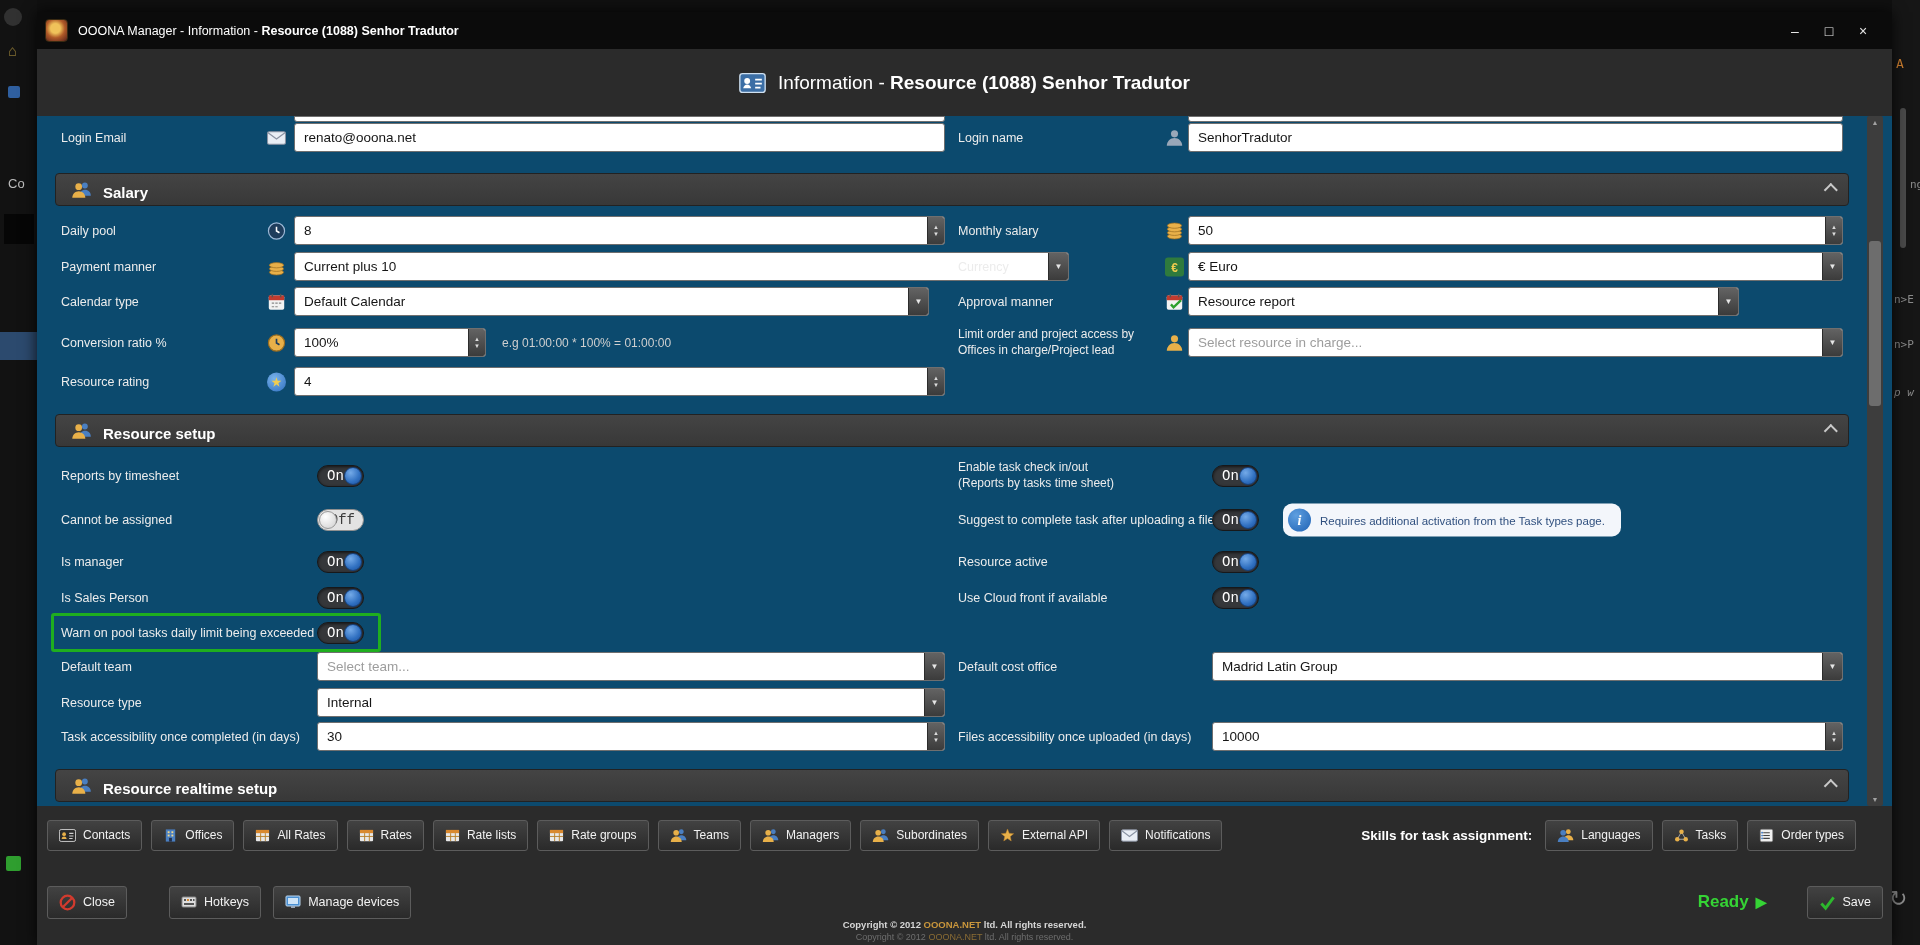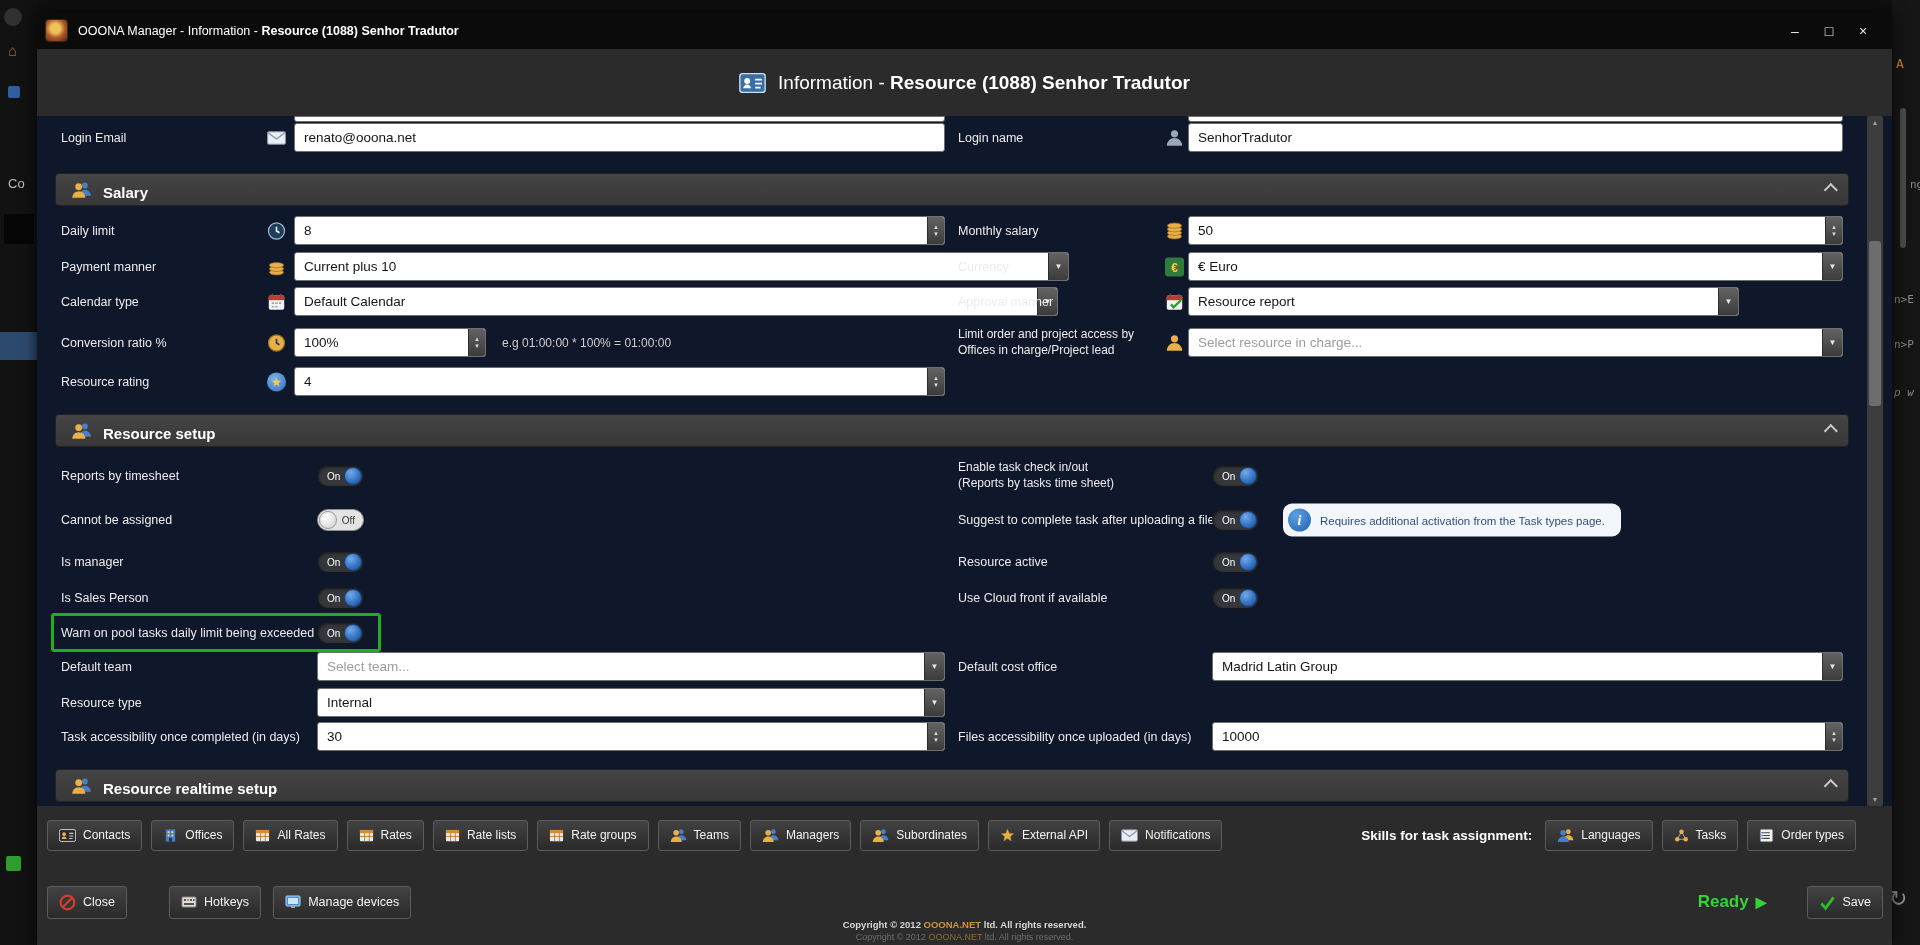--- a/index.html
+++ b/index.html
@@ -20,42 +20,42 @@
   .wtitle { margin-left:10px; color:#fff; font-size:12.5px; white-space:nowrap; }
   .wtitle b { font-weight:bold; }
   .wcontrols { margin-left:auto; display:flex; }
   .wc { width:34px; height:26px; display:flex; align-items:center; justify-content:center; color:#e6e6e6; font-size:14px; cursor:pointer; }
 
   .pagehead { position:absolute; top:37px; left:0; right:0; height:67px; display:flex; align-items:center; justify-content:center; gap:12px; }
   .phtitle { color:#fff; font-size:19px; }
   .phtitle b { font-weight:bold; }
 
   
-  .form { position:absolute; top:104px; left:0; right:0; height:690px; background:#0f172a; overflow:hidden; }
+  .form { position:absolute; top:104px; left:0; right:0; height:690px; background:#0c4a6e; overflow:hidden; }
 
   .sect { position:absolute; left:18px; width:1794px; height:33px; background:linear-gradient(#444444,#383838); border:1px solid #222; border-radius:4px; display:flex; align-items:center; gap:11px; padding:0 15px; }
   .sect-title { font-weight:bold; font-size:15px; color:#fff;margin-top:6px; }
   .chev-up { margin-left:auto; width:10px; height:10px; border-top:2px solid #c9c9c9; border-right:2px solid #c9c9c9; transform:rotate(-45deg) translate(2px,2px); }
 
   .r { position:absolute; left:0; right:0; height:30px; }
   .lbl { position:absolute; top:50%; transform:translateY(-50%); font-size:12.5px; color:#ececec; white-space:nowrap; }
   .lbl.two { line-height:1.3; font-size:12px; }
   .ic { position:absolute; top:50%; transform:translateY(-50%); width:19px; height:19px; }
 
   .fld { position:absolute; top:0; height:29px; background:#fff; border:1px solid #6f6f6f; border-radius:3px; }
   .fld input { width:100%; height:100%; border:0; background:none; outline:none; padding:0 24px 0 9px; font-family:"Liberation Sans",sans-serif; font-size:13.5px; color:#151515; }
   .fld input::placeholder { color:#9d9d9d; }
   .ddb { position:absolute; right:0; top:0; width:20px; height:100%; background:linear-gradient(#636363,#3b3b3b); border-left:1px solid #2c2c2c; border-radius:0 2px 2px 0; display:flex; align-items:center; justify-content:center; color:#e6e6e6; cursor:pointer; }
   .ddb i { font-style:normal; font-size:8px; }
   .spb { position:absolute; right:0; top:0; width:17px; height:100%; background:linear-gradient(#636363,#3b3b3b); border-left:1px solid #2c2c2c; border-radius:0 2px 2px 0; display:flex; flex-direction:column; align-items:center; justify-content:center; color:#ddd; cursor:pointer; }
   .spb i { font-style:normal; font-size:6px; line-height:7px; }
   .hint { position:absolute; top:50%; transform:translateY(-50%); color:#cfcfcf; font-size:12px; white-space:nowrap; }
 
   .toggle { position:absolute; top:50%; transform:translateY(-50%); width:47px; height:22px; border-radius:11px; background:#35373a; border:1px solid #17181a; box-shadow:inset 0 1px 3px rgba(0,0,0,.6); cursor:pointer; }
-  .toggle .t-label { position:absolute; left:9px; top:50%; transform:translateY(-50%); font-size:10px; color:#fff; }
+  .toggle .t-label { position:absolute; left:9px; top:50%; transform:translateY(-50%); font-size:14px; color:#fff;font-family:Liberation Mono, monospace; }
   .toggle .knob { position:absolute; top:1px; right:1px; width:18px; height:18px; border-radius:50%; background:radial-gradient(circle at 35% 30%, #74aae8, #2f6fc0 60%, #1d4f96); border:1px solid #16427e; }
   .toggle.off { background:#e3e3e3; border-color:#8f8f8f; box-shadow:none; }
   .toggle.off .t-label { left:auto; right:8px; color:#3a3a3a; }
   .toggle.off .knob { right:auto; left:1px; background:radial-gradient(circle at 35% 30%, #ffffff, #cfcfcf); border-color:#9a9a9a; }
 
   .hl { position:absolute; left:14px; top:-5px; width:330px; height:39px; border:3px solid #1fae1f; border-radius:3px; }
 
   .note { position:absolute; left:1246px; top:50%; transform:translateY(-50%); height:33px; display:flex; align-items:center; gap:9px; background:#f3f6fb; border-radius:9px; padding:0 16px 0 5px; }
   .note-i { width:23px; height:23px; border-radius:50%; background:radial-gradient(circle at 35% 30%, #5f9fe0, #1f62b4); color:#fff; font-weight:bold; font-style:italic; display:flex; align-items:center; justify-content:center; font-size:14px; font-family:"Liberation Serif",serif; }
   .note-text { color:#30507f; font-size:11.5px; white-space:nowrap; }
@@ -161,21 +161,21 @@
             <circle cx="12" cy="4" r="2.6" fill="#4a7fc1"></circle>
             <path d="M7 13c0-2.9 2.3-5.2 5.2-5.2 2.8 0 5.1 2.3 5.1 5.2z" fill="#4a7fc1"></path>
             <circle cx="6.5" cy="5" r="3" fill="#e8b049"></circle>
             <path d="M.8 14.8C.8 11.5 3.4 9 6.6 9c3.2 0 5.8 2.5 5.8 5.8z" fill="#e8b049"></path>
           </svg>
         <span class="sect-title">Salary</span>
         <span class="chev-up"></span>
       </div>
 
       <div class="r" style="top:100px">
-        <span class="lbl" style="left:24px">Daily limit</span>
+        <span class="lbl" style="left:24px">Daily pool</span>
         <svg class="ic" style="left:230px" viewBox="0 0 16 16">
             <circle cx="8" cy="8" r="6.8" fill="#1f3d5c" stroke="#9db8d6"></circle>
             <path d="M8 4.5V8l2.5 1.5" stroke="#fff" stroke-width="1.3" fill="none"></path>
           </svg>
         <div class="fld" style="left:257px;width:651px"><input value="8" style=""><span class="spb">
               <i>▲</i>
               <i>▼</i>
             </span></div>
         <span class="lbl" style="left:921px">Monthly salary</span>
         <svg class="ic" style="left:1128px" viewBox="0 0 16 16">
@@ -212,21 +212,21 @@
       </div>
 
       <div class="r" style="top:171px">
         <span class="lbl" style="left:24px">Calendar type</span>
         <svg class="ic" style="left:230px" viewBox="0 0 16 16">
             <rect x="1.5" y="2.5" width="13" height="12" rx="1.5" fill="#f2f2f2"></rect>
             <rect x="1.5" y="2.5" width="13" height="4" fill="#c23b2e"></rect>
             <path d="M4.5 1v3M11.5 1v3" stroke="#555" stroke-width="1.2"></path>
             <path d="M4 9h2M7 9h2M10 9h2M4 12h2M7 12h2" stroke="#888"></path>
           </svg>
-        <div class="fld" style="left:257px;width:764px"><input value="Default Calendar" style=""><span class="ddb">
+        <div class="fld" style="left:257px;width:635px"><input value="Default Calendar" style=""><span class="ddb">
               <i>▼</i>
             </span></div>
         <span class="lbl" style="left:921px">Approval manner</span>
         <svg class="ic" style="left:1128px" viewBox="0 0 16 16">
             <rect x="1.5" y="2.5" width="13" height="12" rx="1.5" fill="#f2f2f2"></rect>
             <rect x="1.5" y="2.5" width="13" height="4" fill="#c23b2e"></rect>
             <path d="M4.5 1v3M11.5 1v3" stroke="#555" stroke-width="1.2"></path>
             <path d="M5 10l2.2 2.5L13.5 6.5" stroke="#2da02d" stroke-width="2" fill="none"></path>
           </svg>
         <div class="fld" style="left:1151px;width:551px"><input value="Resource report" style=""><span class="ddb">

